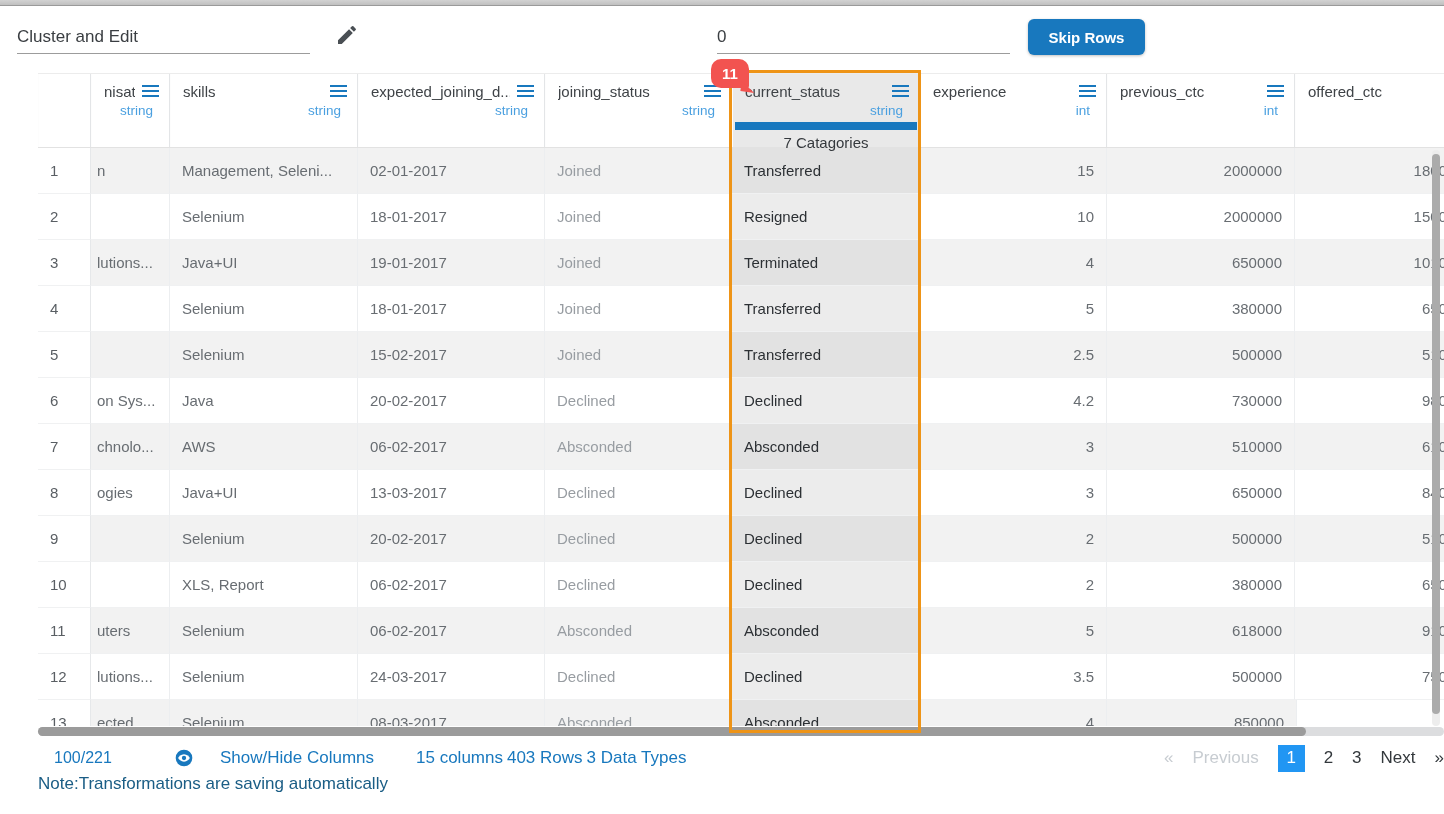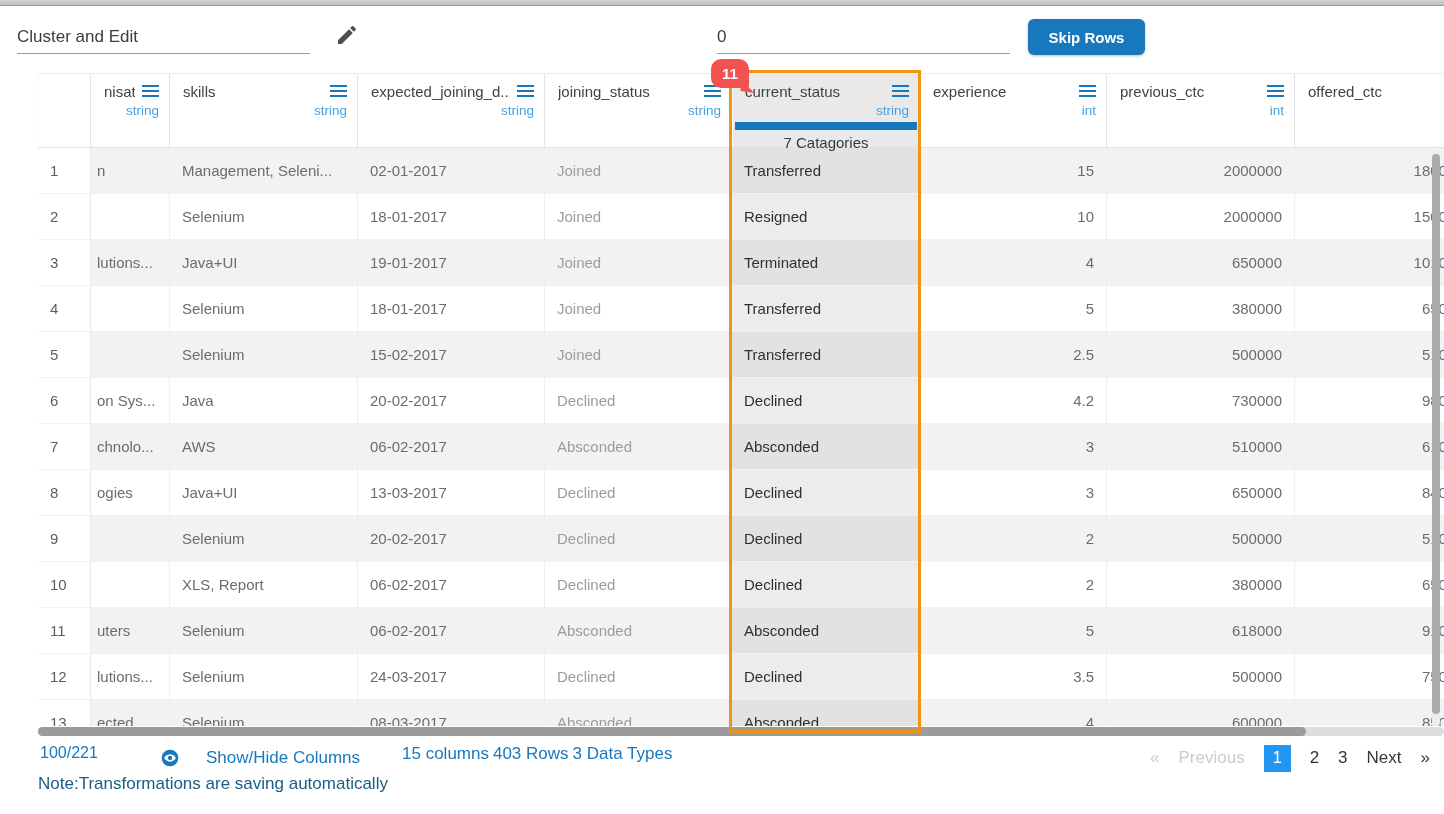--- a/index.html
+++ b/index.html
@@ -27,21 +27,21 @@
   
   .table-wrap { position:absolute; left:38px; top:73px; width:1406px; height:654px;
     overflow:hidden; }
   .grid { display:flex; flex-direction:column; width:1485px; }
   .hdr-row { display:flex; height:75px; border-top:1px solid #ececec; border-bottom:1px solid #e2e2e2; background:#fff; }
   .hdr-cell { position:relative; border-right:1px solid #e3e5e7; border-left:1px solid #fdfdfd;
     padding:9px 10px 0 12px; background:#fff; flex:0 0 auto; }
   .hdr-label { font-size:15px; color:#3f4347; white-space:nowrap; overflow:hidden; display:block; max-width:calc(100% - 24px); }
   .menu-icon { position:absolute; top:11px; right:10px; width:17px; height:12px; cursor:pointer; }
   .menu-icon span { display:block; height:2px; background:#1878be; margin-bottom:3px; }
-  .hdr-type { position:absolute; top:29px; right:10px; font-size:13.5px; color:#4ba0e0; }
+  .hdr-type { position:absolute; top:29px; right:16px; font-size:13.5px; color:#4ba0e0; }
   .hdr-cell.hl { background:#e9e9e9; }
   .cat-bar { position:absolute; left:2px; right:2px; top:48px; height:8px; background:#1878be; }
   .cat-label { position:absolute; left:0; right:0; top:60px; text-align:center; font-size:15px; color:#35393d; }
 
   .body-rows { height:578px; overflow:hidden; }
   .t-row { display:flex; height:46px; background:#fff; }
   .t-row.stripe .t-cell { background:#f2f2f2; }
   .t-cell { flex:0 0 auto; display:flex; align-items:center; padding:0 12px;
     font-size:15px; color:#686d72; border-right:1px solid #eceef0; border-bottom:1px solid #f0f1f2;
     white-space:nowrap; overflow:hidden; background:#fff; }
@@ -62,22 +62,22 @@
   .count-badge:after { content:""; position:absolute; right:-6px; bottom:-4px;
     border-style:solid; border-width:10px 0 0 14px; border-color:transparent transparent transparent #f25350; transform:rotate(8deg); }
 
   
   .h-scrollbar { position:absolute; left:38px; top:727px; width:1406px; height:9px; background:#dcdddf; border-radius:5px; }
   .h-thumb { position:absolute; left:0; top:0; width:1268px; height:9px; background:#9b9b9b; border-radius:5px; }
   .v-scrollbar { position:absolute; left:1432px; top:150px; width:8px; height:576px; background:#ededed; border-radius:4px; }
   .v-thumb { position:absolute; left:0; top:4px; width:8px; height:560px; background:#ababab; border-radius:4px; }
 
   
-  .footer { position:absolute; left:40px; top:744px; width:1390px; height:28px;
-    display:flex; }
+  .footer { position:absolute; left:54px; top:744px; width:1390px; height:28px;
+    display:flex; align-items:center; }
   .progress-label { color:#1878be; font-size:16px; width:120px; }
   .showhide { display:flex; align-items:center; gap:26px; color:#1878be; font-size:17px;
     cursor:pointer; margin-right:42px; background:none; border:none; font-family:inherit; }
   .counts { display:flex; gap:4px; color:#1878be; font-size:17px; }
   .pagination { margin-left:auto; display:flex; align-items:center; gap:19px; font-size:17px; }
   .pg-dim { color:#c7ccd1; cursor:default; background:none; border:none; font-size:17px; font-family:inherit; }
   .pg-item { color:#33383c; cursor:pointer; background:none; border:none; font-size:17px; font-family:inherit; }
   .pg-item.active { background:#2196f3; color:#fff; width:27px; height:27px; display:flex;
     align-items:center; justify-content:center; }
   .note { position:absolute; left:38px; top:774px; font-size:17px; color:#1a5d85; }
@@ -307,21 +307,20 @@
           <div class="t-cell right" style="width: 190px;">750000</div>
         </div>
         <div class="t-row stripe">
           <div class="t-cell rownum" style="width: 53px;">13</div>
           <div class="t-cell orgclip" style="width: 79px;">ected</div>
           <div class="t-cell" style="width: 188px;">Selenium</div>
           <div class="t-cell" style="width: 187px;">08-03-2017</div>
           <div class="t-cell dim" style="width: 187px;">Absconded</div>
           <div class="t-cell hl" style="width: 188px;">Absconded</div>
           <div class="t-cell right" style="width: 187px;">4</div>
-          <div class="t-cell right" style="width: 188px;">600000</div>
           <div class="t-cell right" style="width: 190px;">850000</div>
         </div>
       </div>
   </div>
 </div>
 
 <div class="hl-outline"></div>
 <div class="count-badge">11</div>
 
 <div class="h-scrollbar">

